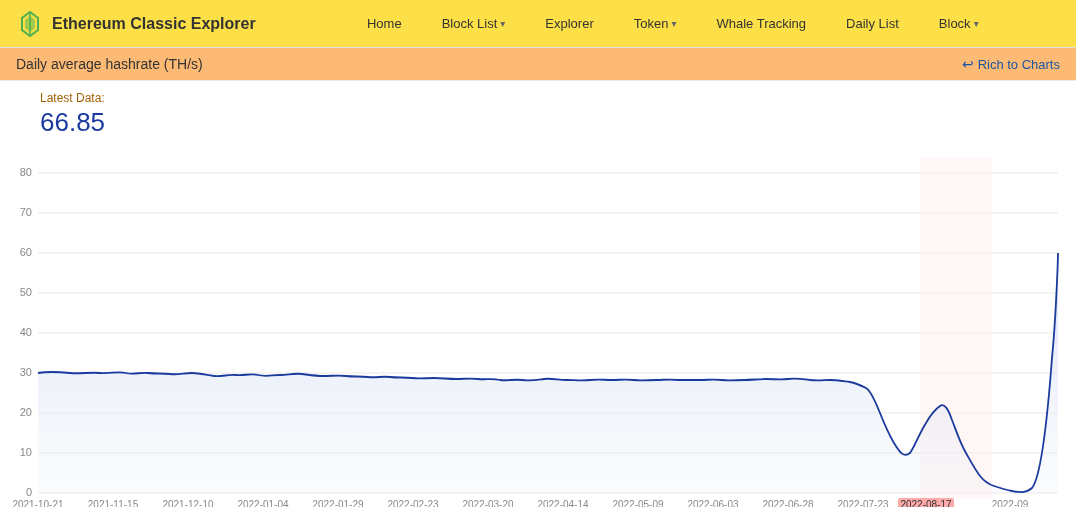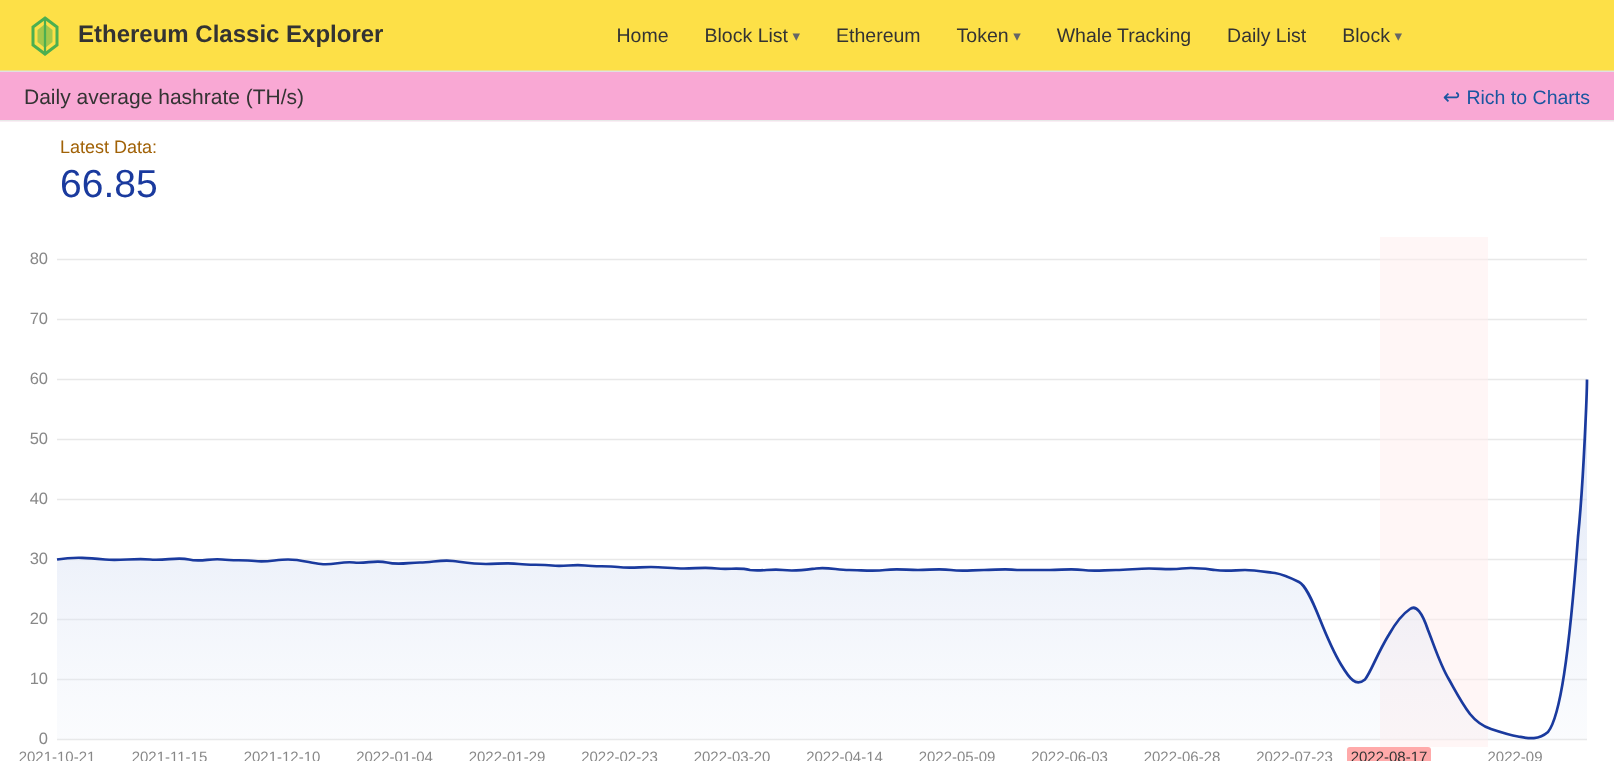--- a/index.html
+++ b/index.html
@@ -24,21 +24,21 @@
       margin-right: 30px;
       white-space: nowrap;
     }
     .brand-icon {
       width: 28px;
       height: 28px;
     }
     .navbar-nav {
       display: flex;
       align-items: center;
-      gap: 0;
+      gap: 16px;
       flex: 1;
       justify-content: center;
     }
     .nav-item {
       padding: 6px 12px;
       color: #333;
       cursor: pointer;
       border-radius: 3px;
       white-space: nowrap;
       font-size: 13px;
@@ -53,21 +53,21 @@
       color: #666;
     }
 
     
     .page-header {
       display: flex;
       align-items: center;
       justify-content: space-between;
       padding: 8px 16px;
       border-bottom: 1px solid #e8e8e8;
-      background: #f9a8d4;
+      background: #fdba74;
     }
     .page-title {
       font-size: 14px;
       color: #333;
     }
     .back-link {
       display: flex;
       align-items: center;
       gap: 4px;
       color: #1a56a0;
@@ -114,21 +114,21 @@
       <line x1="14" y1="2" x2="14" y2="26" stroke="#4caf50" stroke-width="1.5"></line>
     </svg>
     <span>Ethereum Classic Explorer</span>
   </div>
   <div class="navbar-nav">
     <div class="nav-item">Home</div>
     <div class="nav-item nav-item-dropdown">
       <span>Block List</span>
       <span class="dropdown-arrow">▾</span>
     </div>
-    <div class="nav-item">Ethereum</div>
+    <div class="nav-item">Explorer</div>
     <div class="nav-item nav-item-dropdown">
       <span>Token</span>
       <span class="dropdown-arrow">▾</span>
     </div>
     <div class="nav-item">Whale Tracking</div>
     <div class="nav-item">Daily List</div>
     <div class="nav-item nav-item-dropdown">
       <span>Block</span>
       <span class="dropdown-arrow">▾</span>
     </div>

